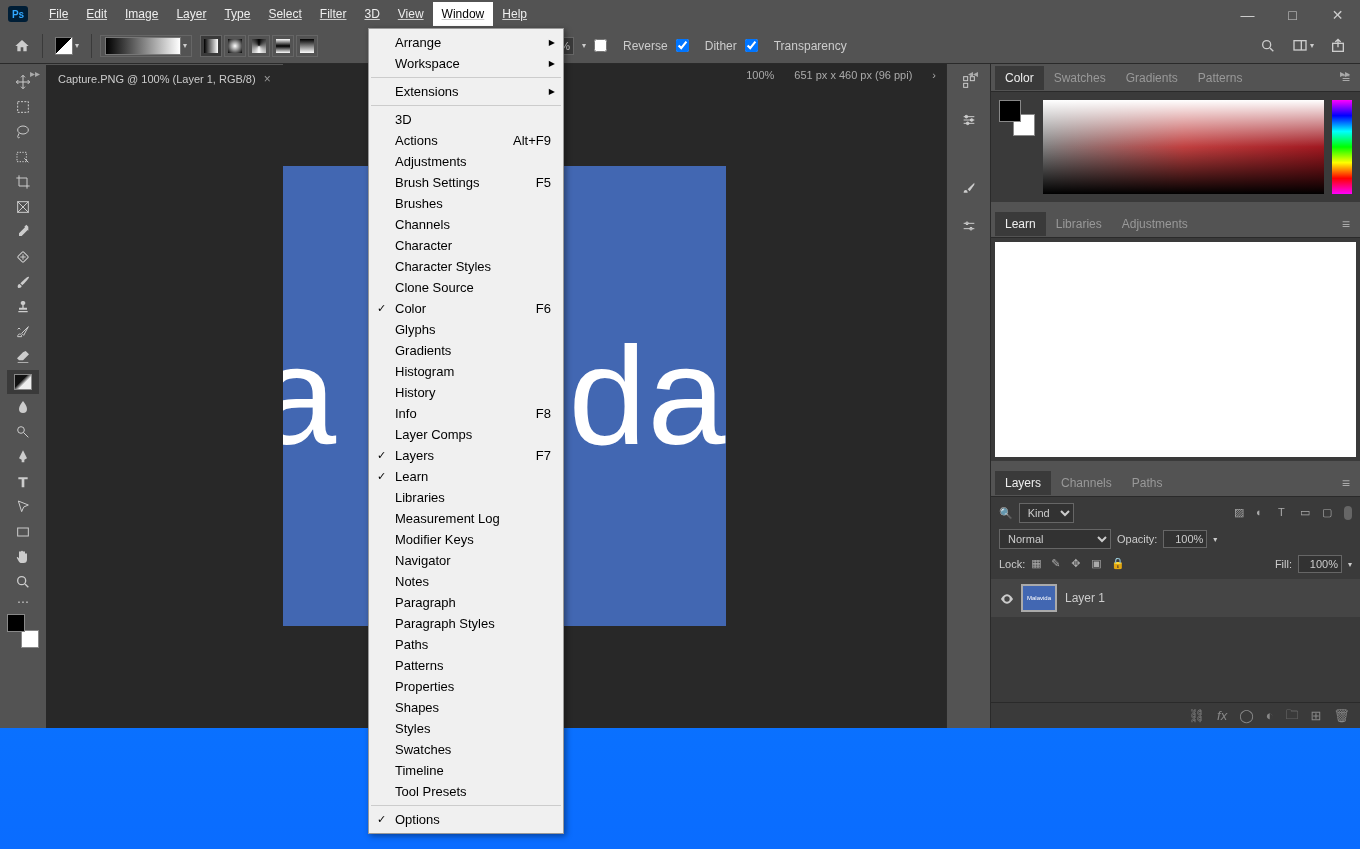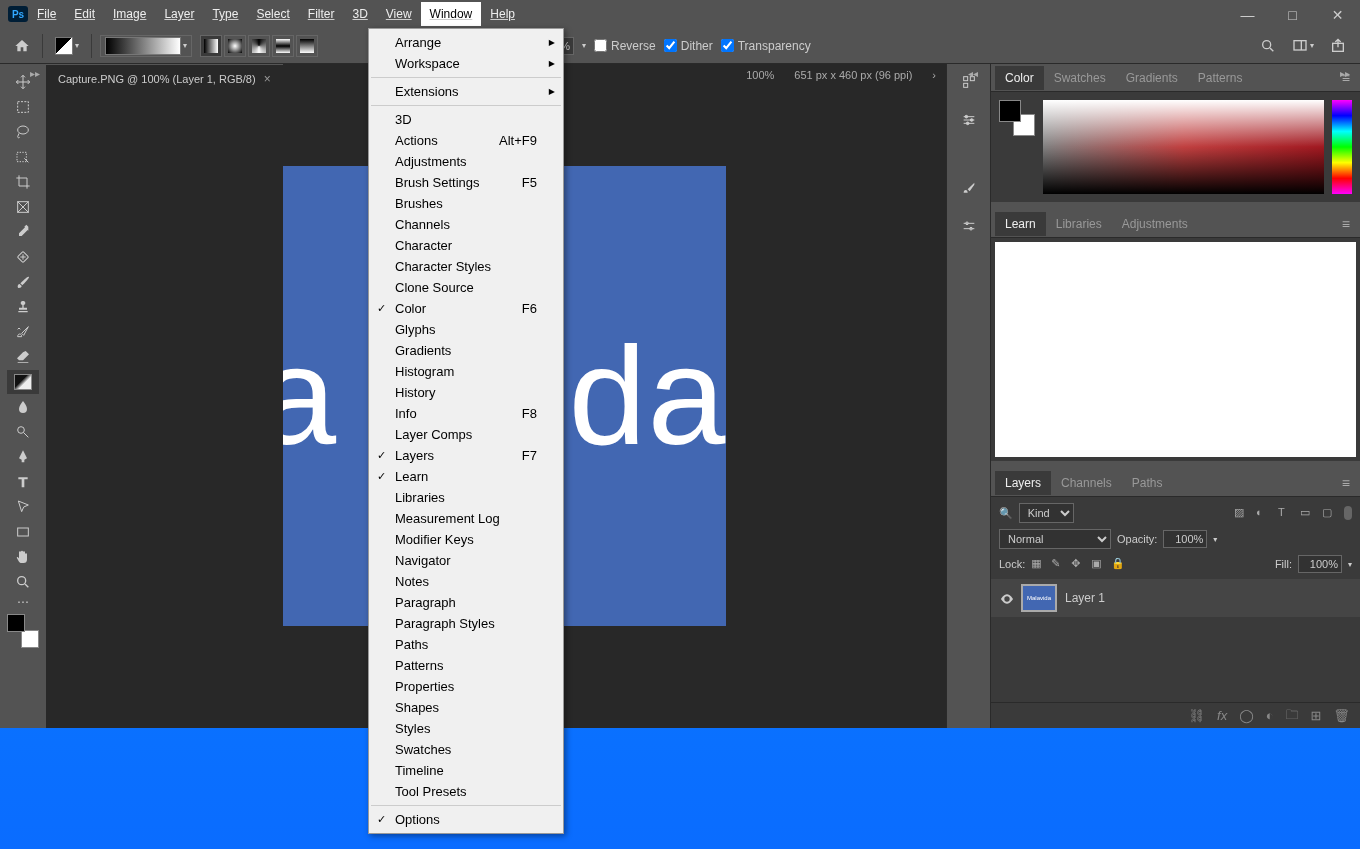--- a/index.html
+++ b/index.html
@@ -1,28 +1,28 @@
 <!DOCTYPE html>
 <html><head>
 <meta charset="utf-8">
 <style>
 *{margin:0;padding:0;box-sizing:border-box;font-family:"Segoe UI",Tahoma,sans-serif;user-select:none}
 body{width:1360px;height:849px;background:linear-gradient(to bottom,#0a8cff 0%,#0a6cff 100%);overflow:hidden;font-size:12px;color:#ccc}
 .ps-window{width:1360px;height:728px;background:#323232;display:flex;flex-direction:column;position:relative}
 .win-btn{width:45px;height:30px;display:flex;align-items:center;justify-content:center;color:#ccc;font-size:14px}
 .menubar{height:28px;background:#535353;display:flex;align-items:center;padding-left:8px;position:absolute;top:0;left:0;right:0;z-index:10}
-.ps-icon{width:20px;height:16px;background:#001e36;color:#31a8ff;font-size:10px;font-weight:bold;display:flex;align-items:center;justify-content:center;border-radius:3px;margin-right:0}
+.ps-icon{width:20px;height:16px;background:#001e36;color:#31a8ff;font-size:10px;font-weight:bold;display:flex;align-items:center;justify-content:center;border-radius:3px;margin-right:12px}
 .menu-item{padding:5px 9px;color:#eee;cursor:pointer}
 .menu-item.active{background:#fff;color:#000}
 .win-controls{position:absolute;right:0;top:0;display:flex}
 .optionsbar{height:36px;background:#535353;display:flex;align-items:center;padding:0 10px;margin-top:28px;gap:8px;border-bottom:1px solid #2a2a2a}
 .ob-icon{width:24px;height:24px;display:flex;align-items:center;justify-content:center;color:#ccc;border:1px solid transparent}
 .ob-sep{width:1px;height:24px;background:#3a3a3a}
 .gradient-preview{width:76px;height:18px;background:linear-gradient(to right,#000,#fff);border:1px solid #777}
-.ob-check{display:flex;align-items:center;gap:4px;color:#ccc;font-size:12px}
+.ob-check{display:flex;align-items:center;gap:16px;color:#ccc;font-size:12px}
 .ob-check input{width:13px;height:13px}
 .ob-spacer{flex:1}
 .ob-percent{width:40px;height:18px;background:#3a3a3a;border:1px solid #666;color:#ccc;font-size:11px;display:flex;align-items:center;justify-content:flex-end;padding-right:3px}
 .main-area{flex:1;display:flex;overflow:hidden}
 .toolbar{width:46px;background:#535353;display:flex;flex-direction:column;align-items:center;padding-top:6px;gap:1px}
 .tool{width:32px;height:24px;display:flex;align-items:center;justify-content:center;color:#ccc;position:relative}
 .tool.sel{background:#3a3a3a}
 .fgbg{width:32px;height:34px;position:relative;margin-top:4px}
 .fg{width:18px;height:18px;background:#000;border:1px solid #888;position:absolute;top:0;left:0}
 .bg{width:18px;height:18px;background:#fff;border:1px solid #888;position:absolute;bottom:0;right:0}
@@ -57,21 +57,21 @@
 .lc-icons{display:flex;gap:8px;margin-left:auto}
 .lc-ico{width:14px;height:14px;color:#aaa}
 .layer-list{flex:1;background:#3a3a3a}
 .layer-row{height:38px;display:flex;align-items:center;gap:8px;padding:0 8px;background:#454545}
 .layer-eye{width:14px;height:14px}
 .layer-thumb{width:36px;height:28px;background:#4267b2;border:2px solid #aaa;display:flex;align-items:center;justify-content:center;font-size:6px;color:#fff}
 .layerbar{height:26px;border-top:1px solid #2a2a2a;display:flex;align-items:center;justify-content:flex-end;gap:12px;padding:0 10px;color:#888;font-size:13px}
 .collapse-arrows{position:absolute;top:68px;font-size:10px;color:#aaa;cursor:pointer}
 
 .dropdown{position:absolute;top:28px;left:368px;width:196px;background:#f0f0f0;border:1px solid #999;box-shadow:2px 2px 6px rgba(0,0,0,0.4);z-index:100;color:#000;font-size:13px;padding:3px 0}
-.dd-item{padding:3px 26px 3px 26px;display:flex;justify-content:space-between;align-items:center;position:relative;cursor:pointer}
+.dd-item{padding:3px 12px 3px 26px;display:flex;justify-content:space-between;align-items:center;position:relative;cursor:pointer}
 .dd-sep{height:1px;background:#ccc;margin:3px 2px}
 .dd-check::before{content:"✓";position:absolute;left:8px;font-size:11px}
 .dd-sub::after{content:"▶";font-size:8px;position:absolute;right:8px}
 svg{width:16px;height:16px}
 .grad-btns{display:flex;gap:2px}
 .grad-btn{width:22px;height:22px;border:1px solid #666;display:flex;align-items:center;justify-content:center}
 .grad-btn.on{background:#3a3a3a}
 </style>
 </head>
 <body>

